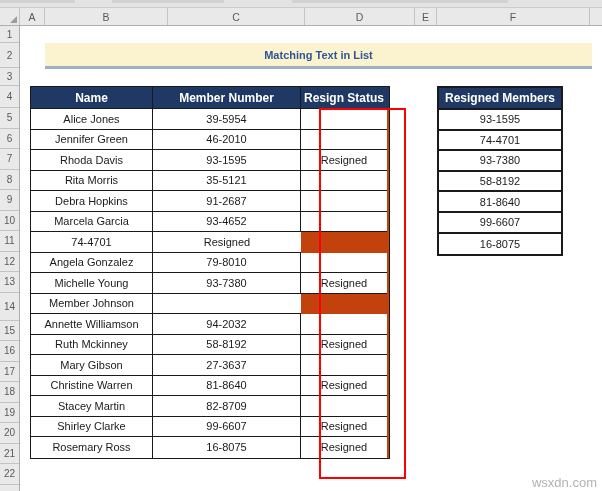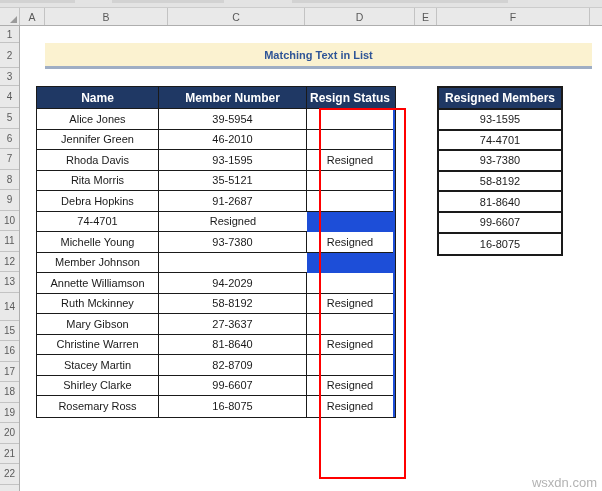--- a/index.html
+++ b/index.html
@@ -33,21 +33,21 @@
   .rh{width:100%;border-bottom:1px solid #c3c3c3;color:#5a5a5a;font-size:10px;
     display:flex;align-items:center;justify-content:center;flex:0 0 auto;}
 
   
   .banner{position:absolute;left:45px;top:43px;width:547px;height:23px;background:var(--banner-cream);
     display:flex;align-items:center;justify-content:center;}
   .banner span{color:var(--title-blue);font-weight:bold;font-size:11px;}
   .banner-underline{position:absolute;left:45px;top:66px;width:547px;height:3px;background:var(--underline-blue-gray);}
 
   
-  .members-table{position:absolute;left:36px;top:86px;width:360px;border:1.5px solid #1a1a1a;background:#1d4ed8;z-index:1;}
+  .members-table{position:absolute;left:30px;top:86px;width:360px;border:1.5px solid #1a1a1a;background:#c2410c;z-index:1;}
   .mt-header{display:grid;grid-template-columns:122px 148px 86px;height:22px;background:var(--header-navy);}
   .mt-header .hcell{color:#fff;font-weight:bold;font-size:12px;display:flex;align-items:center;justify-content:center;
     border-right:1px solid #1a1a1a;border-bottom:1px solid #1a1a1a;}
   .mt-header .hcell:last-child{border-right:none;}
   .mt-row{display:grid;grid-template-columns:122px 148px 86px;height:20.5px;}
   .mt-row .cell{font-size:11px;color:#1a1a1a;display:flex;align-items:center;justify-content:center;
     border-right:1px solid #1a1a1a;border-bottom:1px solid #1a1a1a;background:#fff;overflow:hidden;white-space:nowrap;}
   .mt-row .cell:last-child{border-right:none;}
   .mt-row:last-child .cell{border-bottom:none;}
 
@@ -146,35 +146,45 @@
       <div class="cell">Rita Morris</div>
       <div class="cell">35-5121</div>
       <div class="cell"></div>
     </div>
     <div class="mt-row">
       <div class="cell">Debra Hopkins</div>
       <div class="cell">91-2687</div>
       <div class="cell"></div>
     </div>
     <div class="mt-row">
+      <div class="cell">Marcela Garcia</div>
+      <div class="cell">93-4652</div>
+      <div class="cell"></div>
+    </div>
+    <div class="mt-row">
       <div class="cell">74-4701</div>
       <div class="cell">Resigned</div>
+    </div>
+    <div class="mt-row">
+      <div class="cell">Angela Gonzalez</div>
+      <div class="cell">79-8010</div>
+      <div class="cell"></div>
     </div>
     <div class="mt-row">
       <div class="cell">Michelle Young</div>
       <div class="cell">93-7380</div>
       <div class="cell">Resigned</div>
     </div>
     <div class="mt-row">
       <div class="cell">Member Johnson</div>
       <div class="cell"></div>
     </div>
     <div class="mt-row">
       <div class="cell">Annette Williamson</div>
-      <div class="cell">94-2029</div>
+      <div class="cell">94-2032</div>
       <div class="cell"></div>
     </div>
     <div class="mt-row">
       <div class="cell">Ruth Mckinney</div>
       <div class="cell">58-8192</div>
       <div class="cell">Resigned</div>
     </div>
     <div class="mt-row">
       <div class="cell">Mary Gibson</div>
       <div class="cell">27-3637</div>

